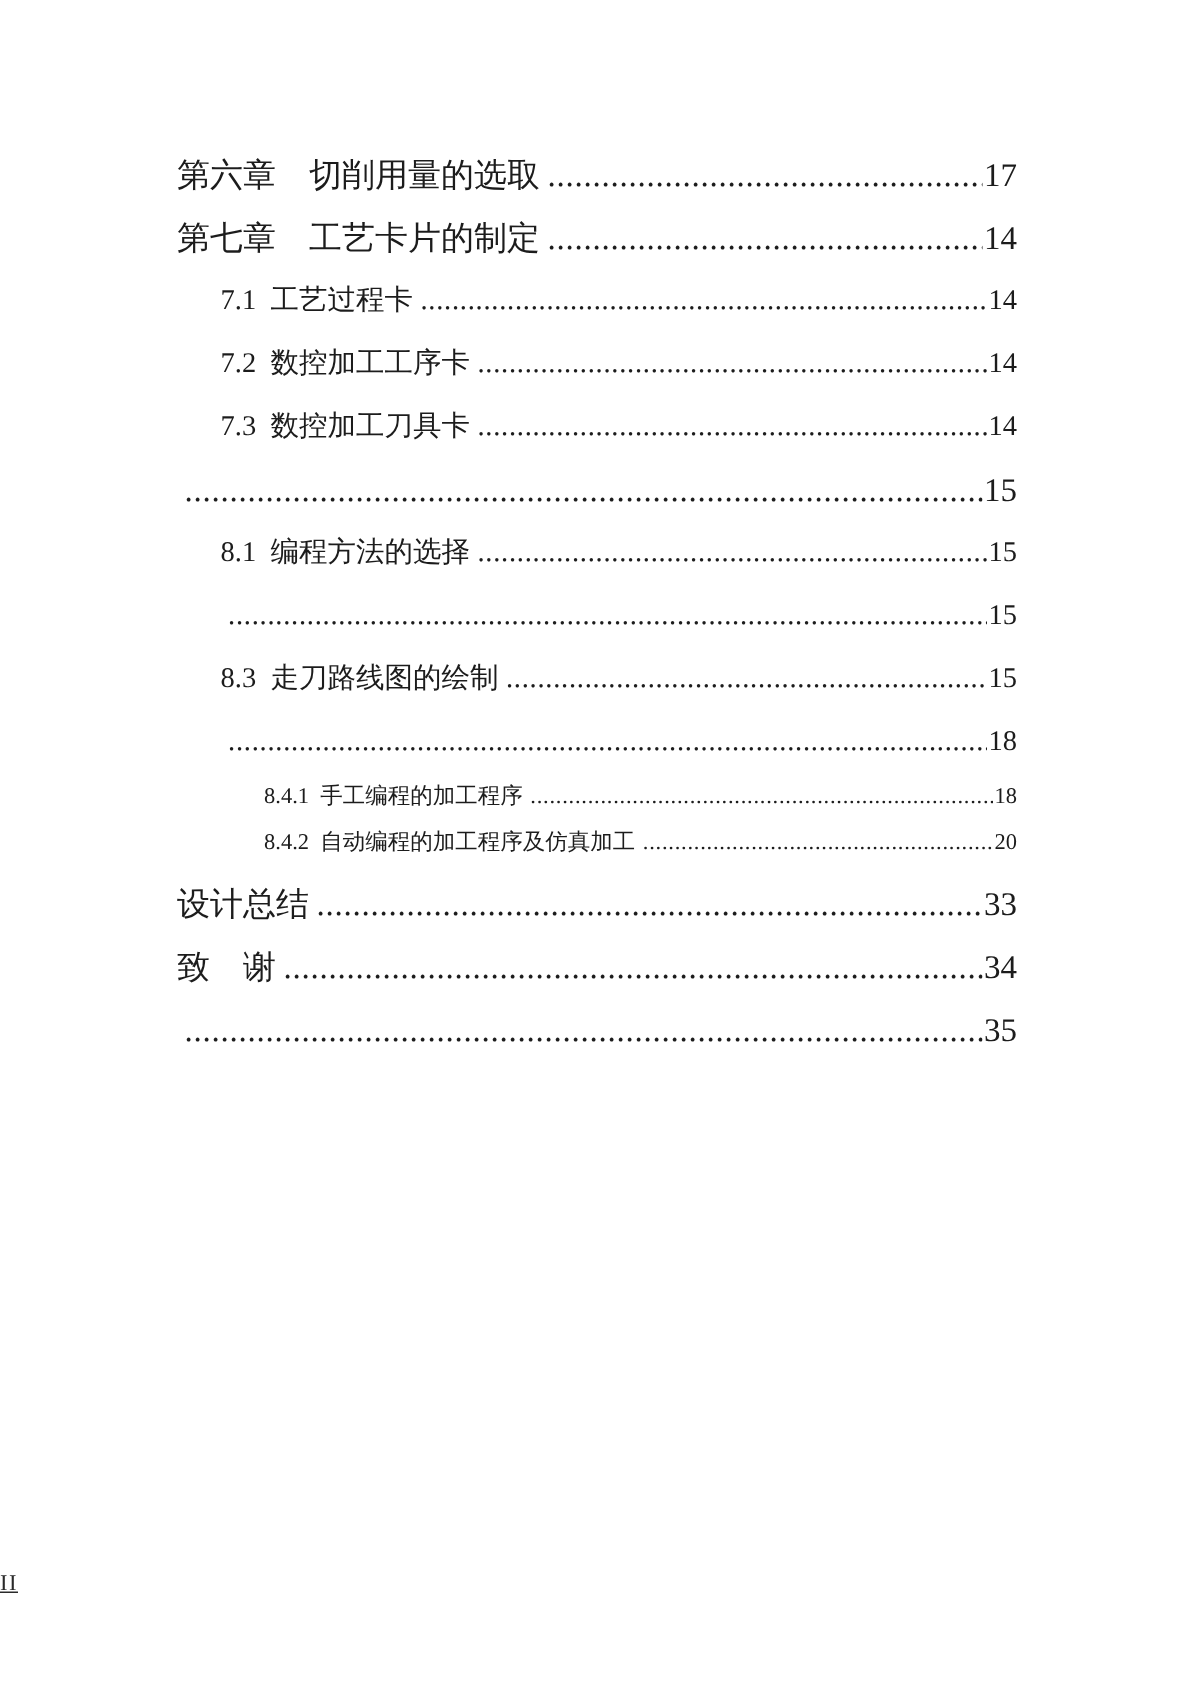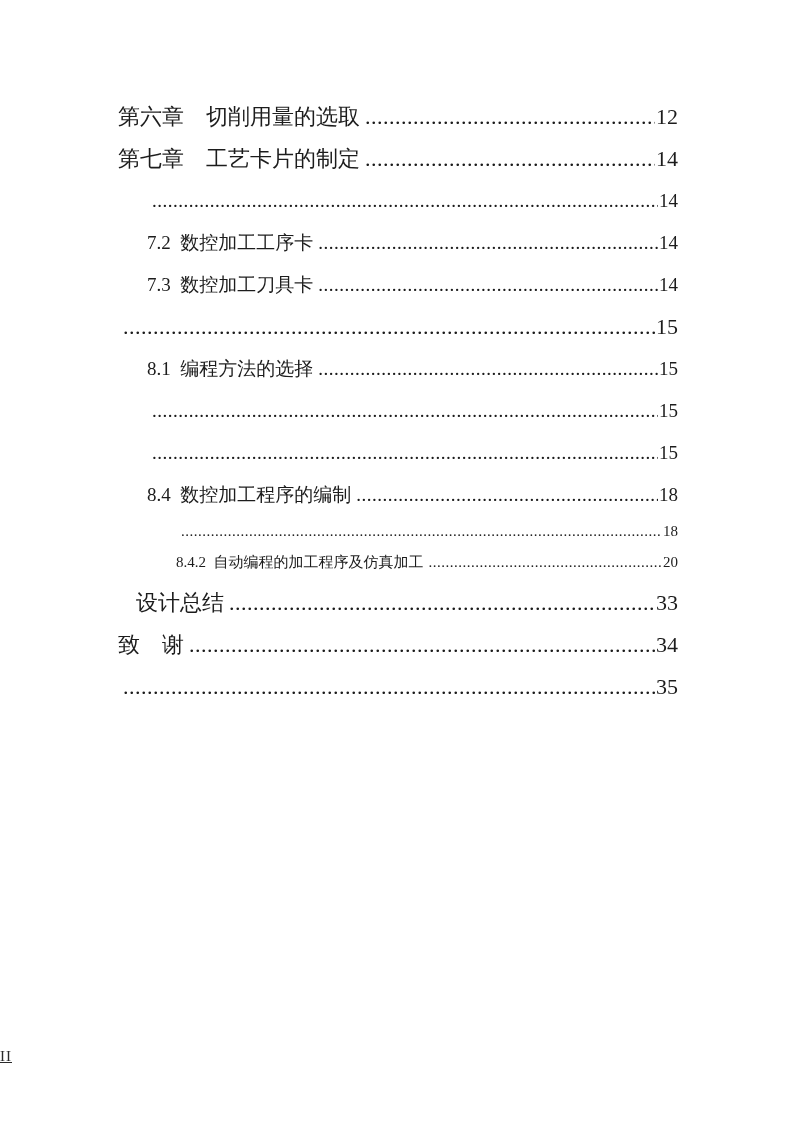--- a/index.html
+++ b/index.html
@@ -19,21 +19,21 @@
     top: 96px;
     width: 560px;
   }
   .toc-row {
     display: flex;
     align-items: flex-start;
   }
   .lvl1 { font-size: 22px; line-height: 42px; }
   .lvl2 { font-size: 19px; line-height: 42px; padding-left: 29px; }
   .lvl3 { font-size: 15px; line-height: 31px; padding-left: 58px; }
-  .gap-before { margin-top: 4px; margin-left: 18px; }
+  .gap-before { margin-top: 4px; }
   .toc-label {
     white-space: pre;
     flex: 0 0 auto;
   }
   .toc-dots {
     flex: 1 1 auto;
     overflow: hidden;
     white-space: nowrap;
     letter-spacing: 0.5px;
     margin: 0 1px 0 5px;
@@ -56,30 +56,31 @@
   }
 </style>
 </head>
 <body>
 
 <div class="toc">
 
   <div class="toc-row lvl1">
     <span class="toc-label">第六章　切削用量的选取</span>
     <span class="toc-dots">................................................................................................................................................................................................................................................</span>
-    <span class="toc-page">12</span>
+    <span class="toc-page">17</span>
   </div>
 
   <div class="toc-row lvl1">
     <span class="toc-label">第七章　工艺卡片的制定</span>
     <span class="toc-dots">................................................................................................................................................................................................................................................</span>
     <span class="toc-page">14</span>
   </div>
 
   <div class="toc-row lvl2">
+    <span class="toc-label">7.1  工艺过程卡</span>
     <span class="toc-dots">................................................................................................................................................................................................................................................</span>
     <span class="toc-page">14</span>
   </div>
 
   <div class="toc-row lvl2">
     <span class="toc-label">7.2  数控加工工序卡</span>
     <span class="toc-dots">................................................................................................................................................................................................................................................</span>
     <span class="toc-page">14</span>
   </div>
 
@@ -99,31 +100,32 @@
     <span class="toc-dots">................................................................................................................................................................................................................................................</span>
     <span class="toc-page">15</span>
   </div>
 
   <div class="toc-row lvl2">
     <span class="toc-dots">................................................................................................................................................................................................................................................</span>
     <span class="toc-page">15</span>
   </div>
 
   <div class="toc-row lvl2">
+    <span class="toc-label">8.3  走刀路线图的绘制</span>
     <span class="toc-dots">................................................................................................................................................................................................................................................</span>
     <span class="toc-page">15</span>
   </div>
 
   <div class="toc-row lvl2">
-    <span class="toc-label">8.4  数控加工程序的编制</span>
     <span class="toc-dots">................................................................................................................................................................................................................................................</span>
     <span class="toc-page">18</span>
   </div>
 
   <div class="toc-row lvl3">
+    <span class="toc-label">8.4.1  手工编程的加工程序</span>
     <span class="toc-dots">................................................................................................................................................................................................................................................</span>
     <span class="toc-page">18</span>
   </div>
 
   <div class="toc-row lvl3">
     <span class="toc-label">8.4.2  自动编程的加工程序及仿真加工</span>
     <span class="toc-dots">................................................................................................................................................................................................................................................</span>
     <span class="toc-page">20</span>
   </div>
 

